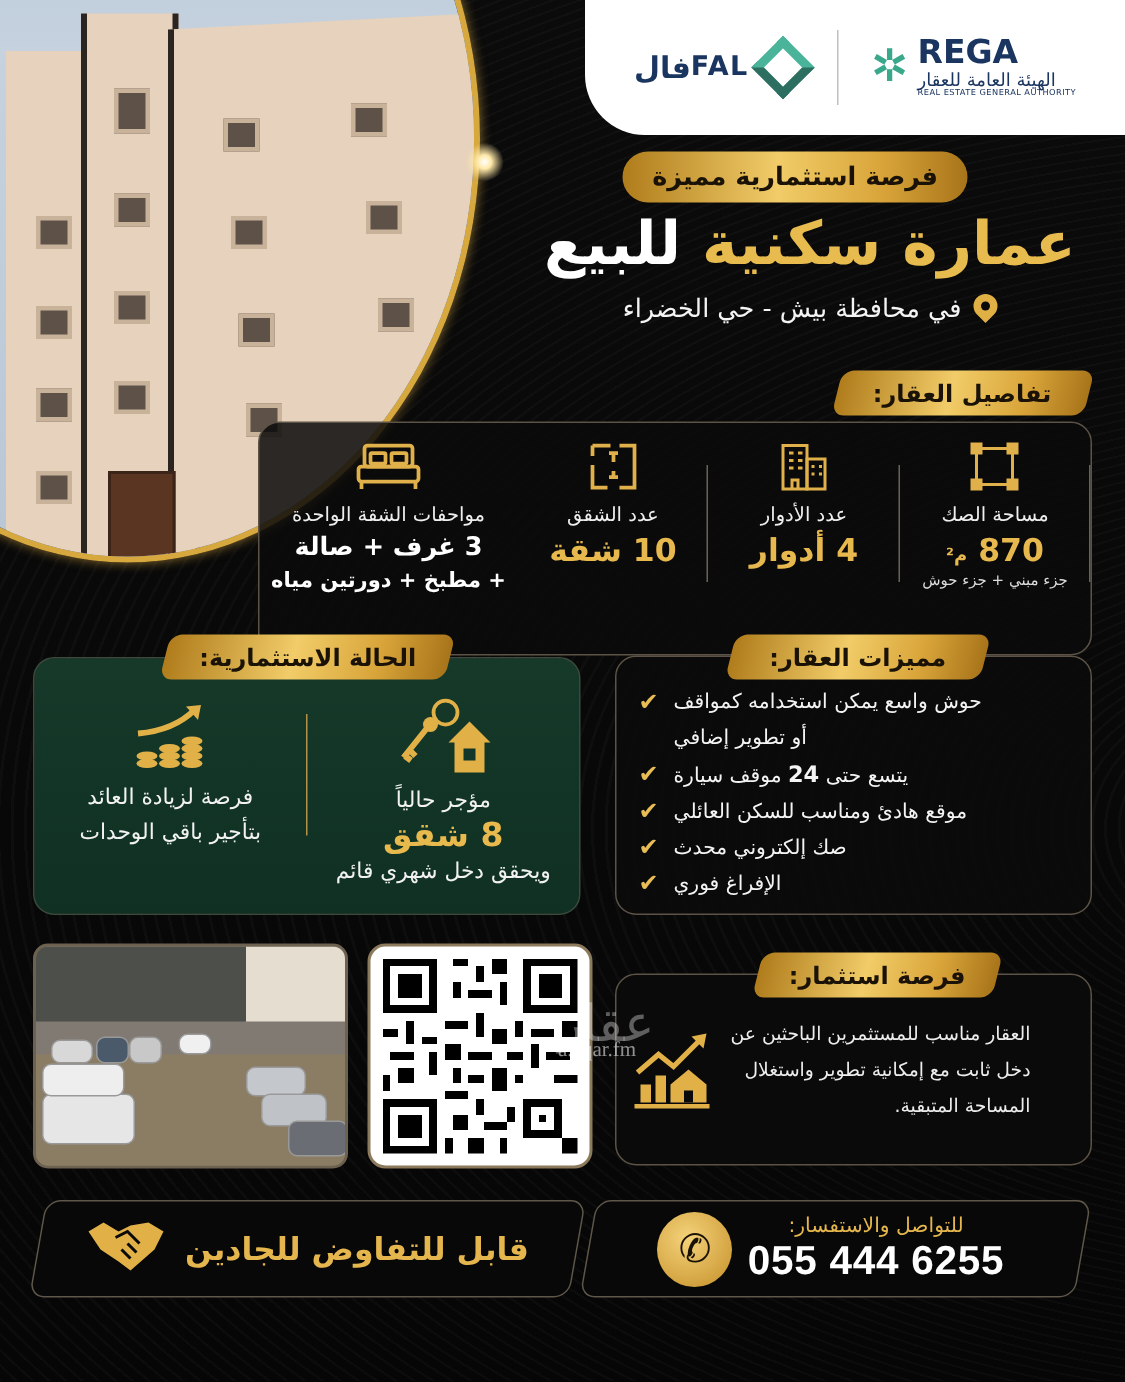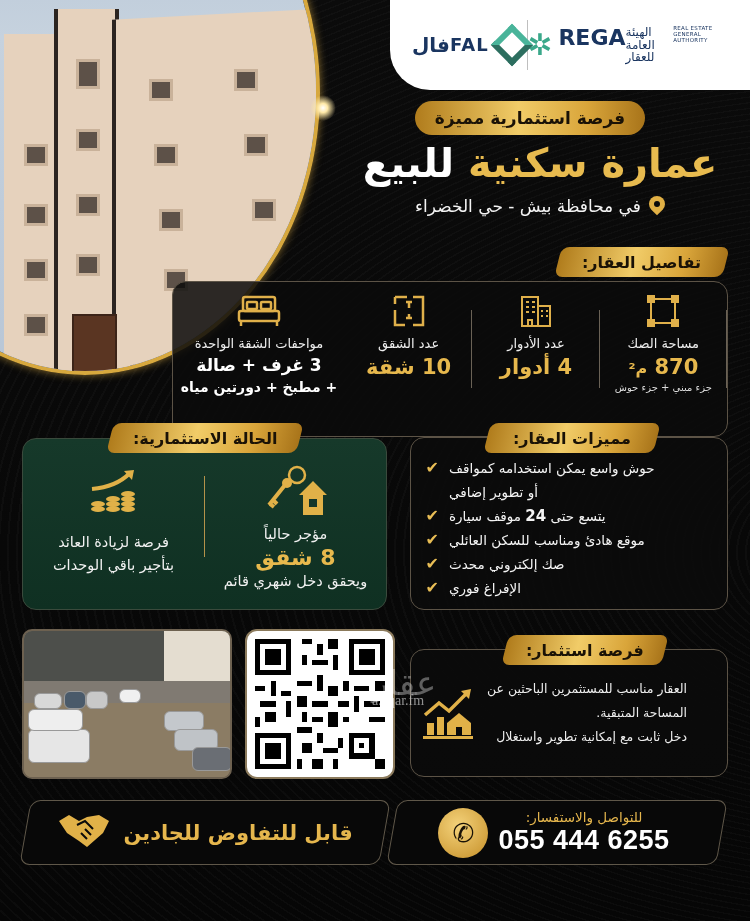--- a/index.html
+++ b/index.html
@@ -22,21 +22,21 @@
 
 .logobar{position:absolute;left:390px;top:0;width:360px;height:90px;background:#fff;border-bottom-left-radius:40px;display:flex;align-items:center;justify-content:space-around;padding:0 22px}
 .fal{display:flex;align-items:center;gap:8px}
 .fal .txt{display:flex;align-items:center;color:#1a3560;font-weight:bold;line-height:1}
 .fal .ar{font-size:20px}
 .fal .en{font-size:18px;letter-spacing:1px}
 .diamond{width:30px;height:30px;transform:rotate(45deg);border:6px solid #49b49a;border-right-color:#2c6e5f;border-bottom-color:#2c6e5f}
 .vsep{width:1px;height:50px;background:#bfbfbf}
 .rega{display:flex;align-items:center;gap:6px}
 .rega .palm{font-size:30px;color:#3aa88a;line-height:1}
-.rega .txt{display:flex;flex-direction:row;line-height:1.05}
+.rega .txt{display:flex;flex-direction:column;line-height:1.05}
 .rega .en{font-size:22px;font-weight:bold;color:#1a3560}
 .rega .ar{font-size:12px;color:#1a3560;font-weight:normal}
 .rega .sub{font-size:5.5px;color:#1a3560;letter-spacing:.3px}
 
 
 .pill-top{position:absolute;left:415px;top:101px;width:230px;height:34px;border-radius:17px;display:flex;align-items:center;justify-content:center;color:#1a1206;font-weight:bold;font-size:17px}
 .title{position:absolute;left:355px;top:136px;width:370px;text-align:center;font-size:40px;font-weight:bold;line-height:54px}
 .title .w{color:#fff}
 .title .g{color:#e8bb4f}
 .loc{position:absolute;left:390px;top:196px;width:300px;display:flex;align-items:center;justify-content:center;gap:8px;font-size:17px;color:#f4f4f4}
@@ -206,21 +206,21 @@
     <div class="dicon">
       <svg width="34" height="34" viewBox="0 0 34 34" fill="none" stroke="#e0b04a" stroke-width="2">
           <rect x="5" y="5" width="24" height="24"></rect>
           <rect x="2" y="2" width="6" height="6" fill="#e0b04a"></rect>
           <rect x="26" y="2" width="6" height="6" fill="#e0b04a"></rect>
           <rect x="2" y="26" width="6" height="6" fill="#e0b04a"></rect>
           <rect x="26" y="26" width="6" height="6" fill="#e0b04a"></rect>
         </svg>
     </div>
     <div class="dlabel">مساحة الصك</div>
-    <div class="dval"><span>870</span> <span style="font-size:16px">م²</span></div>
+    <div class="dval"><span>870</span> <span style="font-size:12px">م²</span></div>
     <div class="dsmall">جزء مبني + جزء حوش</div>
   </div>
 </div>
 
 <div class="status rtl">
   <div class="scol">
     <div class="sicon">
       <svg width="56" height="50" viewBox="0 0 56 50">
           <path d="M6 22 Q30 20 44 6" stroke="#e1b148" stroke-width="4" fill="none"></path>
           <path d="M38 4 L48 3 L46 13 Z" fill="#e1b148"></path>
@@ -230,21 +230,21 @@
             <ellipse cx="27" cy="42" rx="7" ry="3"></ellipse>
             <ellipse cx="27" cy="37" rx="7" ry="3"></ellipse>
             <ellipse cx="27" cy="32" rx="7" ry="3"></ellipse>
             <ellipse cx="42" cy="42" rx="7" ry="3"></ellipse>
             <ellipse cx="42" cy="37" rx="7" ry="3"></ellipse>
             <ellipse cx="42" cy="32" rx="7" ry="3"></ellipse>
             <ellipse cx="42" cy="27" rx="7" ry="3"></ellipse>
           </g>
         </svg>
     </div>
-    <div class="stext" style="margin-top:14px">
+    <div class="stext" style="margin-top:4px">
       <div>فرصة لزيادة العائد</div>
       <div>بتأجير باقي الوحدات</div>
     </div>
   </div>
   <div class="sdiv"></div>
   <div class="scol">
     <div class="sicon">
       <svg width="66" height="54" viewBox="0 0 66 54">
           <circle cx="34" cy="10" r="8" stroke="#e1b148" stroke-width="2.5" fill="none"></circle>
           <path d="M22 20 L6 40 M10 35 L14 39 M7 39 L11 42" stroke="#e1b148" stroke-width="4"></path>
@@ -299,22 +299,22 @@
         <path d="M40 6 L50 4 L48 14 Z" fill="#e1b148"></path>
         <rect x="6" y="38" width="7" height="12" fill="#e1b148"></rect>
         <rect x="16" y="32" width="7" height="18" fill="#e1b148"></rect>
         <path d="M26 38 L38 28 L50 38 L50 50 L26 50 Z" fill="#e1b148"></path>
         <rect x="35" y="42" width="6" height="8" fill="#0a0a0a"></rect>
         <rect x="2" y="51" width="50" height="3" fill="#e1b148"></rect>
       </svg>
   </div>
   <div class="otext">
     <div>العقار مناسب للمستثمرين الباحثين عن</div>
+    <div>دخل ثابت مع إمكانية تطوير واستغلال</div>
     <div>المساحة المتبقية.</div>
-    <div>دخل ثابت مع إمكانية تطوير واستغلال</div>
   </div>
 </div>
 <div class="tag goldbg rtl" style="left:505px;top:635px;width:160px">
     <span>فرصة استثمار:</span>
   </div>
 
 <div class="lot">
   <div class="wall"></div>
     <div class="wall2"></div>
     <div class="fence"></div>

